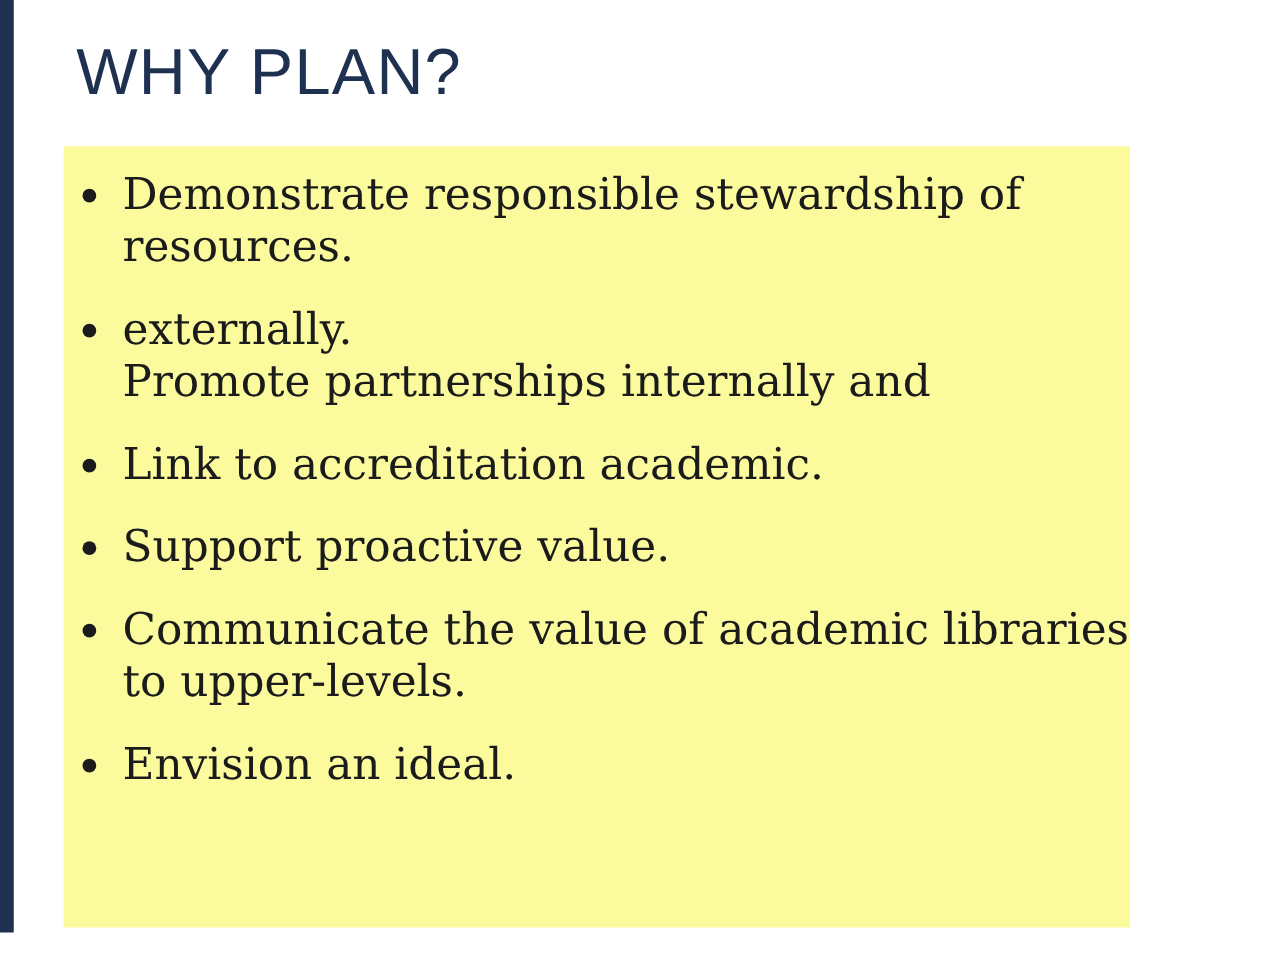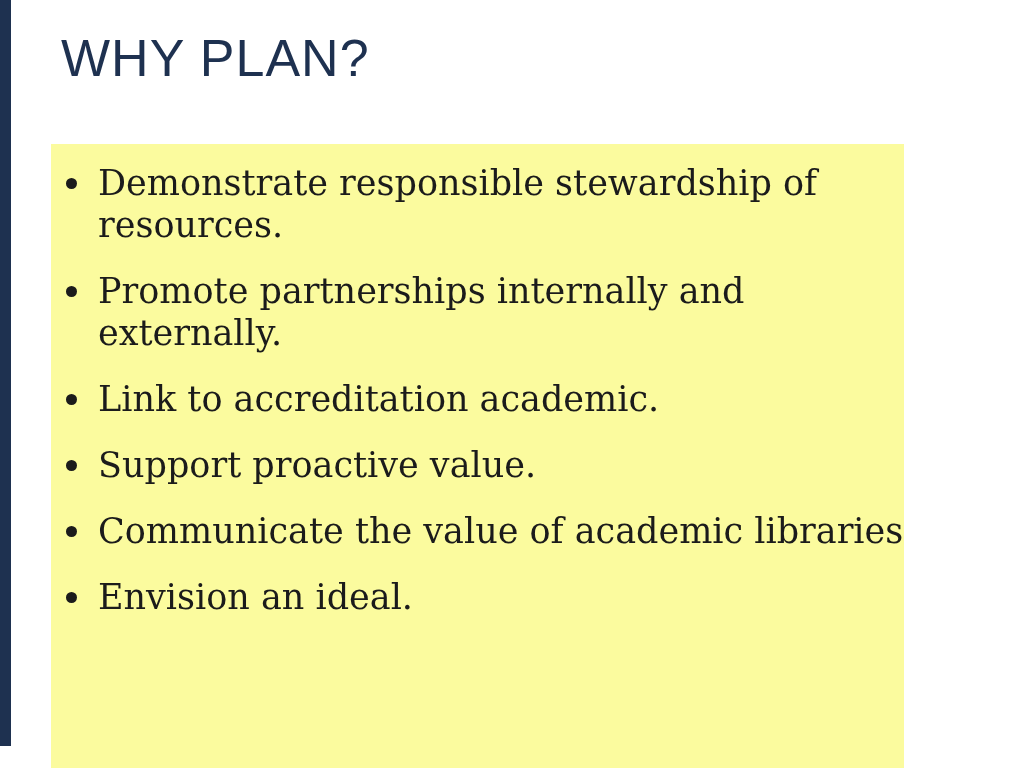--- a/index.html
+++ b/index.html
@@ -34,21 +34,20 @@
     color:var(--accent);
     white-space:nowrap;
   }
   .bullet-panel{
     position:absolute;
     left:51px;top:117px;
     width:853px;height:625px;
     background:var(--panel);
     box-sizing:border-box;
     padding:18px 8px 0 15px;
-    margin-top:27px;
   }
   .bullet-list{
     margin:0;padding:0;
     list-style:none;
   }
   .bullet-item{
     display:grid;
     grid-template-columns:32px 1fr;
     margin:0 0 24px 0;
     font-family:"DejaVu Serif", serif;
@@ -79,22 +78,22 @@
       <span class="bullet-dot"></span>
       <span class="bullet-text">
         <span class="bullet-line">Demonstrate responsible stewardship of</span>
         <span class="bullet-line">resources.</span>
       </span>
     </li>
 
     <li class="bullet-item">
       <span class="bullet-dot"></span>
       <span class="bullet-text">
+        <span class="bullet-line">externally.</span>
         <span class="bullet-line">Promote partnerships internally and</span>
-        <span class="bullet-line">externally.</span>
       </span>
     </li>
 
     <li class="bullet-item">
       <span class="bullet-dot"></span>
       <span class="bullet-text">
         <span class="bullet-line">Link to accreditation academic.</span>
       </span>
     </li>
 
@@ -102,20 +101,21 @@
       <span class="bullet-dot"></span>
       <span class="bullet-text">
         <span class="bullet-line">Support proactive value.</span>
       </span>
     </li>
 
     <li class="bullet-item">
       <span class="bullet-dot"></span>
       <span class="bullet-text">
         <span class="bullet-line">Communicate the value of academic libraries</span>
+        <span class="bullet-line">to upper-levels.</span>
       </span>
     </li>
 
 
     <li class="bullet-item">
       <span class="bullet-dot"></span>
       <span class="bullet-text">
         <span class="bullet-line">Envision an ideal.</span>
       </span>
     </li>

